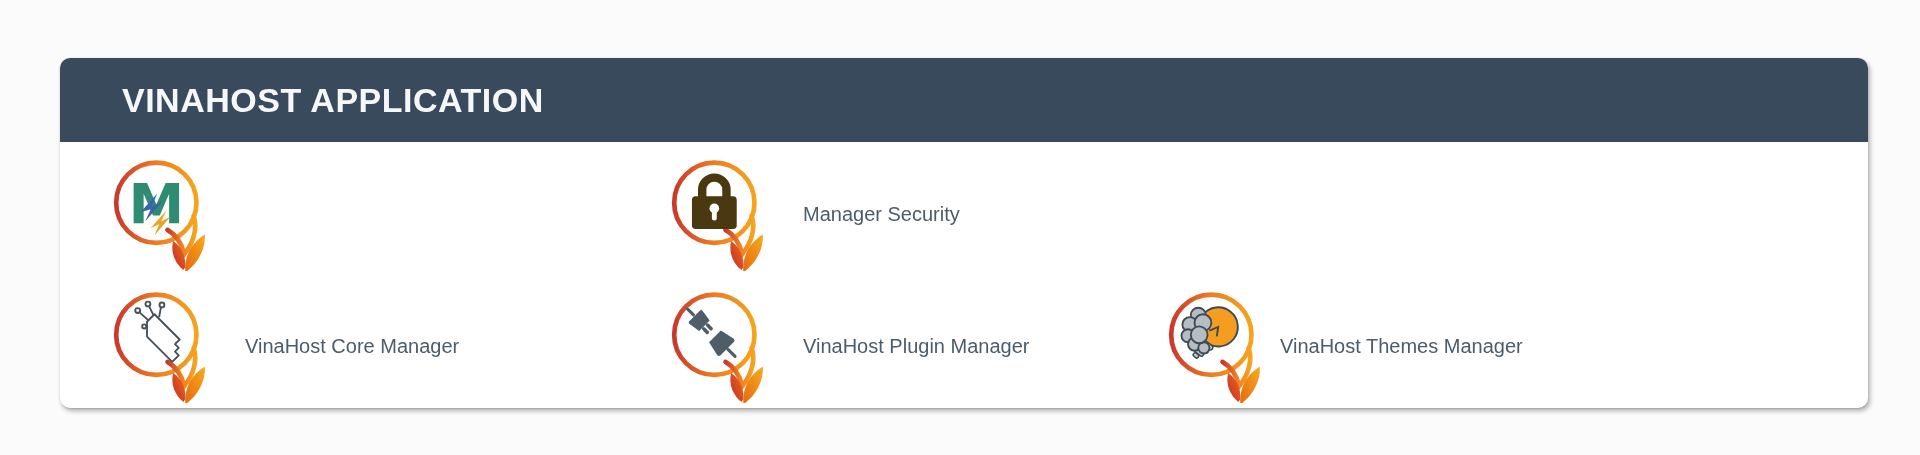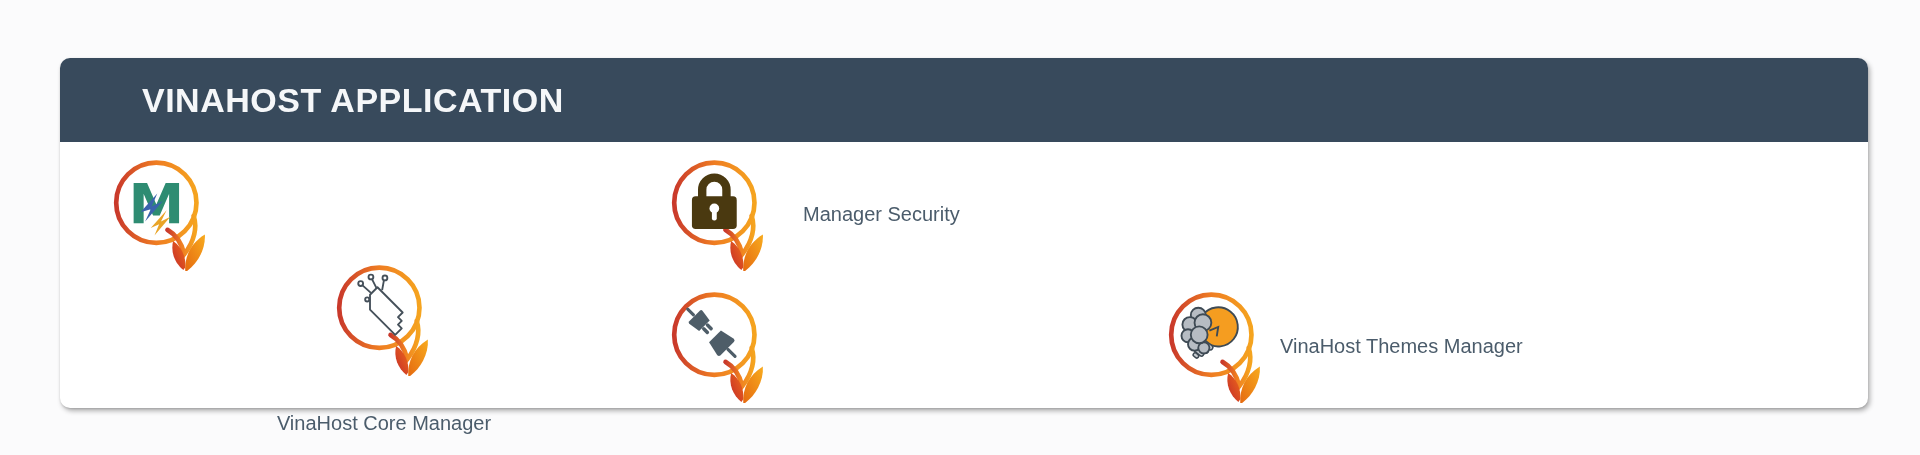--- a/index.html
+++ b/index.html
@@ -16,21 +16,21 @@
     background: #ffffff;
     border-radius: 10px;
     box-shadow: 2px 3px 5px rgba(0,0,0,0.30), 0 1px 2px rgba(0,0,0,0.12);
   }
   .panel-header {
     height: 84px;
     background: #384a5c;
     border-radius: 10px 10px 0 0;
     display: flex;
     align-items: center;
-    padding-left: 82px;
+    padding-left: 62px;
   }
   .panel-title {
     color: #f5f7f9;
     font-size: 34px;
     font-weight: 700;
     letter-spacing: 0.5px;
   }
   .panel-content {
     padding: 6px 0 0 45px;
     display: grid;
@@ -39,21 +39,21 @@
     align-items: center;
   }
   .app-item {
     display: flex;
     align-items: center;
     gap: 28px;
     cursor: pointer;
   }
   .app-item:nth-child(1){ grid-area: 1 / 1; }
   .app-item:nth-child(2){ grid-area: 1 / 2; }
-  .app-item:nth-child(3){ grid-area: 2 / 1; flex-direction: column; }
+  .app-item:nth-child(3){ grid-area: 2 / 1; }
   .app-item:nth-child(4){ grid-area: 2 / 2; }
   .app-item:nth-child(5){ grid-area: 2 / 3; gap: 8px; }
   .app-icon { width: 112px; height: 126px; flex: 0 0 auto; }
   .app-icon svg { width: 112px; height: 126px; display: block; }
   .app-label {
     font-size: 20px;
     color: #4b5c6b;
     line-height: 1.35;
     max-width: 270px;
   }
@@ -147,20 +147,21 @@
           <g fill="#4e5d68" transform="rotate(-45 55 55)">
             <rect x="53.3" y="13" width="3.4" height="12" rx="1.6"></rect>
             <path d="M47 25 h16 a2 2 0 0 1 2 2 l-2 13 h-16 l-2 -13 a2 2 0 0 1 2 -2 z"></path>
             <rect x="50.3" y="40" width="3.8" height="9" rx="1.7"></rect>
             <rect x="56" y="40" width="3.8" height="9" rx="1.7"></rect>
             <path d="M46 56 h18 l3.5 16 a2.5 2.5 0 0 1 -2.5 2.5 h-20 a2.5 2.5 0 0 1 -2.5 -2.5 z"></path>
             <rect x="53.3" y="74" width="3.4" height="14" rx="1.6"></rect>
           </g>
         </svg>
       </span>
+      <span class="app-label">VinaHost Plugin Manager</span>
     </div>
 
     <div class="app-item">
       <span class="app-icon">
         <svg viewBox="0 0 120 132">
           <circle cx="55" cy="54" r="43" fill="none" stroke="url(#ringGrad)" stroke-width="5"></circle>
           <path d="M95 68 C99 80 96 95 85 109 C82 97 76 88 67 83" fill="none" stroke="url(#ringGrad)" stroke-width="5" stroke-linecap="round"></path>
           <path d="M84 126 C75 119 70 107 73 95 C82 101 87 112 86 123 Z" fill="url(#leafRed)"></path>
           <path d="M86 127 C85 112 92 97 107 88 C108 104 99 119 88 127 Z" fill="url(#leafOrange)"></path>
           <g transform="rotate(38 55 55)">

